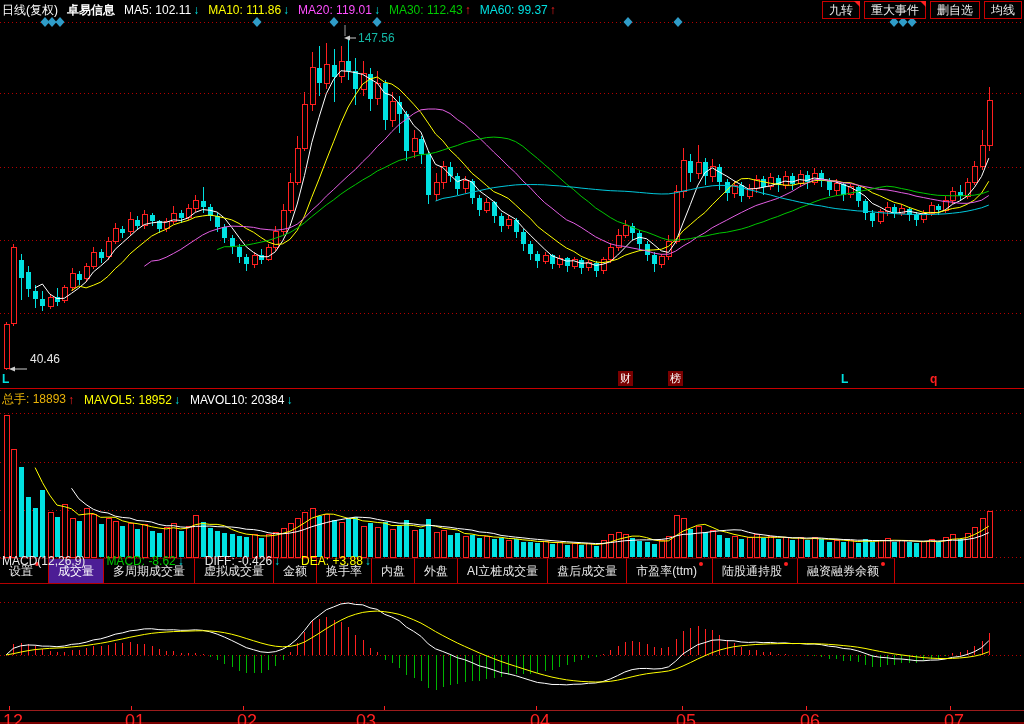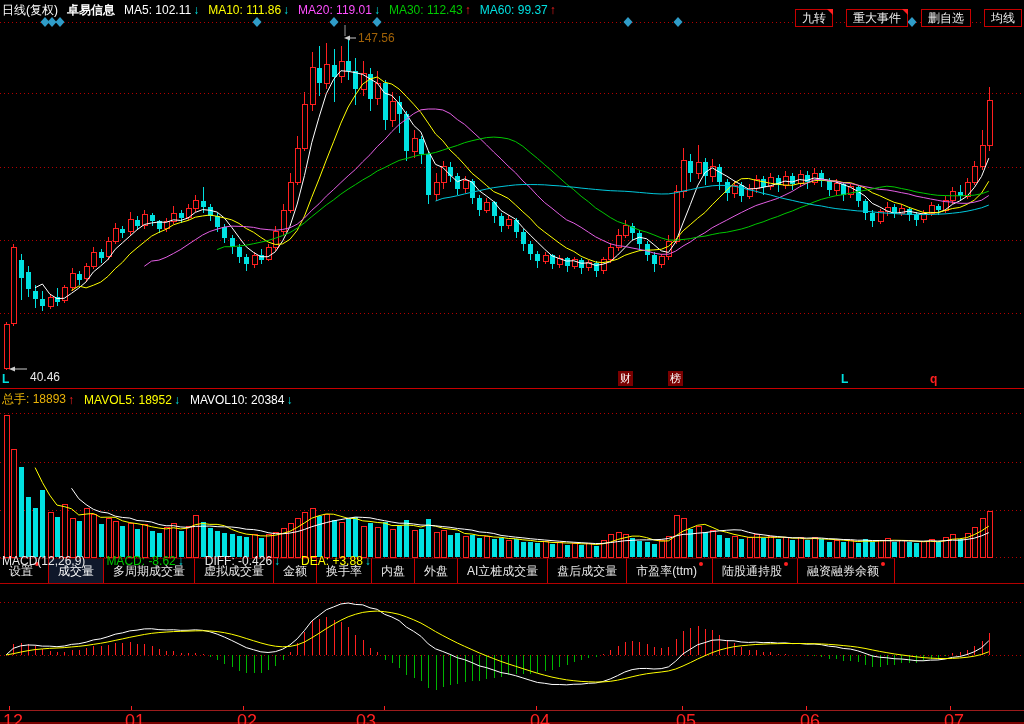--- a/index.html
+++ b/index.html
@@ -3,37 +3,37 @@
 <meta charset="utf-8">
 <style>
   html,body{margin:0;padding:0;background:#000;}
   #app{position:relative;width:1024px;height:724px;background:#000;overflow:hidden;
        font-family:"Liberation Sans","DejaVu Sans",sans-serif;font-size:12px;color:#ddd;}
   .abs{position:absolute;}
   #top-header{left:2px;top:2px;height:16px;display:flex;align-items:center;gap:9px;white-space:nowrap;}
   .hdr-item{display:flex;align-items:center;gap:2px;justify-content:flex-end;}
   .arrow-up{color:#ff2020;font-weight:bold;}
   .arrow-down{color:#00e1e1;font-weight:bold;}
-  #hdr-buttons{right:2px;top:9px;display:flex;gap:13px;}
+  #hdr-buttons{right:2px;top:1px;display:flex;gap:4px;}
   .hdr-btn{position:relative;border:1px solid #c80000;color:#eee;padding:0 6px;height:16px;line-height:16px;background:#000;cursor:pointer;}
   .hdr-btn.corner:after{content:"";position:absolute;top:-1px;right:-1px;border-left:6px solid transparent;border-top:6px solid #ff2020;}
   #chart-svg{left:0;top:0;}
   .lbl{position:absolute;white-space:nowrap;}
   .badge{width:15px;height:15px;background:#7a0000;color:#fff;font-size:11px;text-align:center;line-height:15px;}
   #vol-header,#macd-header{left:2px;display:flex;gap:10px;align-items:center;white-space:nowrap;}
   #vol-header{top:391px;}
   #macd-header{top:554px;gap:21px;}
   #tab-bar{left:0;top:558px;width:1024px;height:25px;display:flex;background:#000;
            border-bottom:1px solid #b40000;align-items:stretch;}
   .tab{padding:0 9px;line-height:24px;color:#e8e8e8;border-right:1px solid #c80000;border-top:1px solid #500000;
        white-space:nowrap;cursor:pointer;position:relative;}
-  .tab.active{background:#0f172a;color:#fff;}
+  .tab.active{background:#4c1d95;color:#fff;}
   .tab .dot{display:inline-block;width:4px;height:4px;border-radius:50%;background:#ff2020;vertical-align:top;margin:3px 0 0 2px;}
   #x-axis-labels .month{position:absolute;color:#ff2020;font-size:18px;top:0;}
-  #peak-label{color:#a16207;}
+  #peak-label{color:#14b8a6;}
   #low-label{color:#e8e8e8;}
   #left-l-marker{color:#00e1e1;font-weight:bold;}
 </style>
 </head>
 <body>
 
 <div id="app">
 
   <svg id="chart-svg" class="abs" width="1024" height="724" viewBox="0 0 1024 724">
       <g shape-rendering="crispEdges">
@@ -810,21 +810,21 @@
       </span>
   </div>
   <div id="hdr-buttons" class="abs">
       <span class="hdr-btn corner">九转</span>
       <span class="hdr-btn corner">重大事件</span>
       <span class="hdr-btn">删自选</span>
       <span class="hdr-btn">均线</span>
     </div>
 
   <div id="peak-label" class="lbl" style="left:358px;top:31px;">147.56</div>
-  <div id="low-label" class="lbl" style="left:30px;top:370px;">40.46</div>
+  <div id="low-label" class="lbl" style="left:30px;top:352px;">40.46</div>
   <div id="left-l-marker" class="lbl" style="left:2px;top:372px;">L</div>
   <div id="price-bottom-markers">
       <div class="abs badge" style="left:618px;top:371px;">财</div>
       <div class="abs badge" style="left:668px;top:371px;">榜</div>
       <div class="abs" style="left:841px;top:372px;color:#00e1e1;font-weight:bold;">L</div>
       <div class="abs" style="left:930px;top:372px;color:#ff2020;font-weight:bold;">q</div>
     </div>
 
   <div id="vol-header" class="abs">
       <span class="hdr-item">

